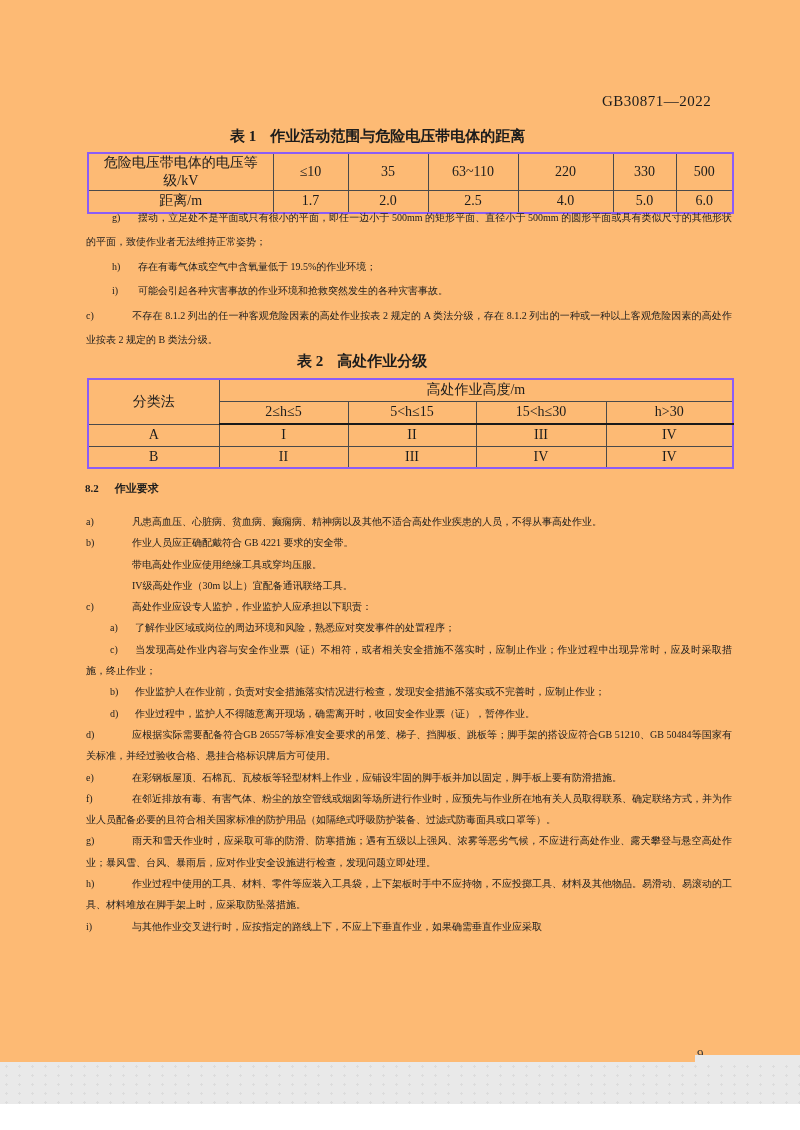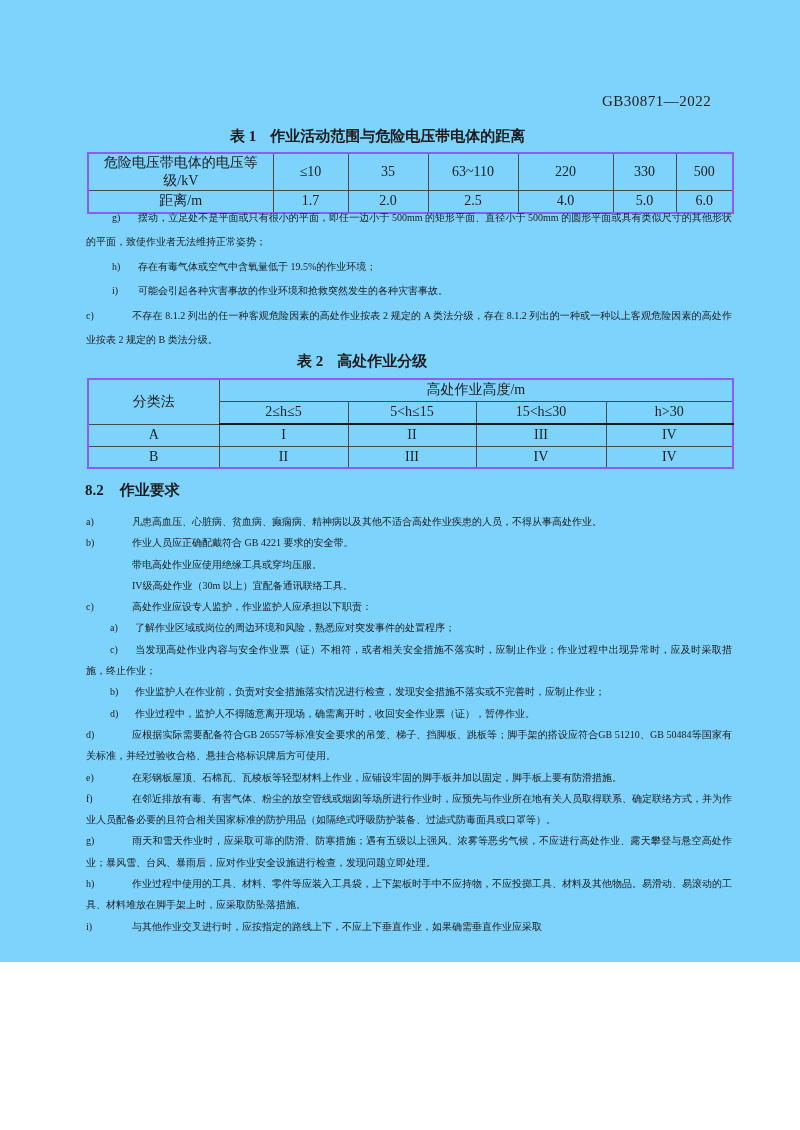--- a/index.html
+++ b/index.html
@@ -1,19 +1,19 @@
 <!DOCTYPE html>
 <html><head>
 <meta charset="utf-8">
 <style>
   * { margin:0; padding:0; box-sizing:border-box; }
   html,body { background:#fff; }
   .page {
-    position:relative; width:800px; height:962px; margin:0 auto;
-    background:#7dd3fc; overflow:hidden;
+    position:relative; width:800px; height:1104px; margin:0 auto;
+    background:#fdba74; overflow:hidden;
     font-family:"Liberation Serif","DejaVu Serif",serif;
     color:#1c1c1c;
   }
   .abs { position:absolute; }
   .doc-number { top:93px; left:602px; font-size:15px; letter-spacing:0.5px; }
   .caption { font-weight:bold; font-size:15px; }
   .caption .cap-title { margin-left:14px; }
   .cap1 { top:127px; left:230px;text-align:center; }
   .cap2 { top:352px; left:297px; }
 
@@ -30,21 +30,21 @@
 
   .flow { position:absolute; left:86px; width:646px; }
   .flow p { font-size:10px; text-align:justify; text-justify:inter-ideograph; }
 
   .intro-flow { top:206px; }
   .intro-flow p { line-height:24.4px; }
   .p-ghi { text-indent:26px; }
   .ghi-lbl { display:inline-block; width:26px; text-indent:0; }
   .top-lbl { display:inline-block; width:46px; text-indent:0; }
 
-  .heading-82 { top:481px; left:85px; font-size:15px; font-weight:bold; }
+  .heading-82 { top:481px; left:85px; font-size:11px; font-weight:bold; }
   .heading-82 .h-title { margin-left:16px; }
 
   .req-flow { top:511px; }
   .req-flow p { line-height:21.3px; }
   .p-cont { padding-left:46px; text-align:left !important; }
   .p-sub { text-indent:24px; }
   .sub-lbl { display:inline-block; width:25px; text-indent:0; }
 
   .page-num-clip { top:1044px; left:697px; width:16px; height:11px; overflow:hidden; }
   .page-num-clip span { font-size:13px; color:#333; }

